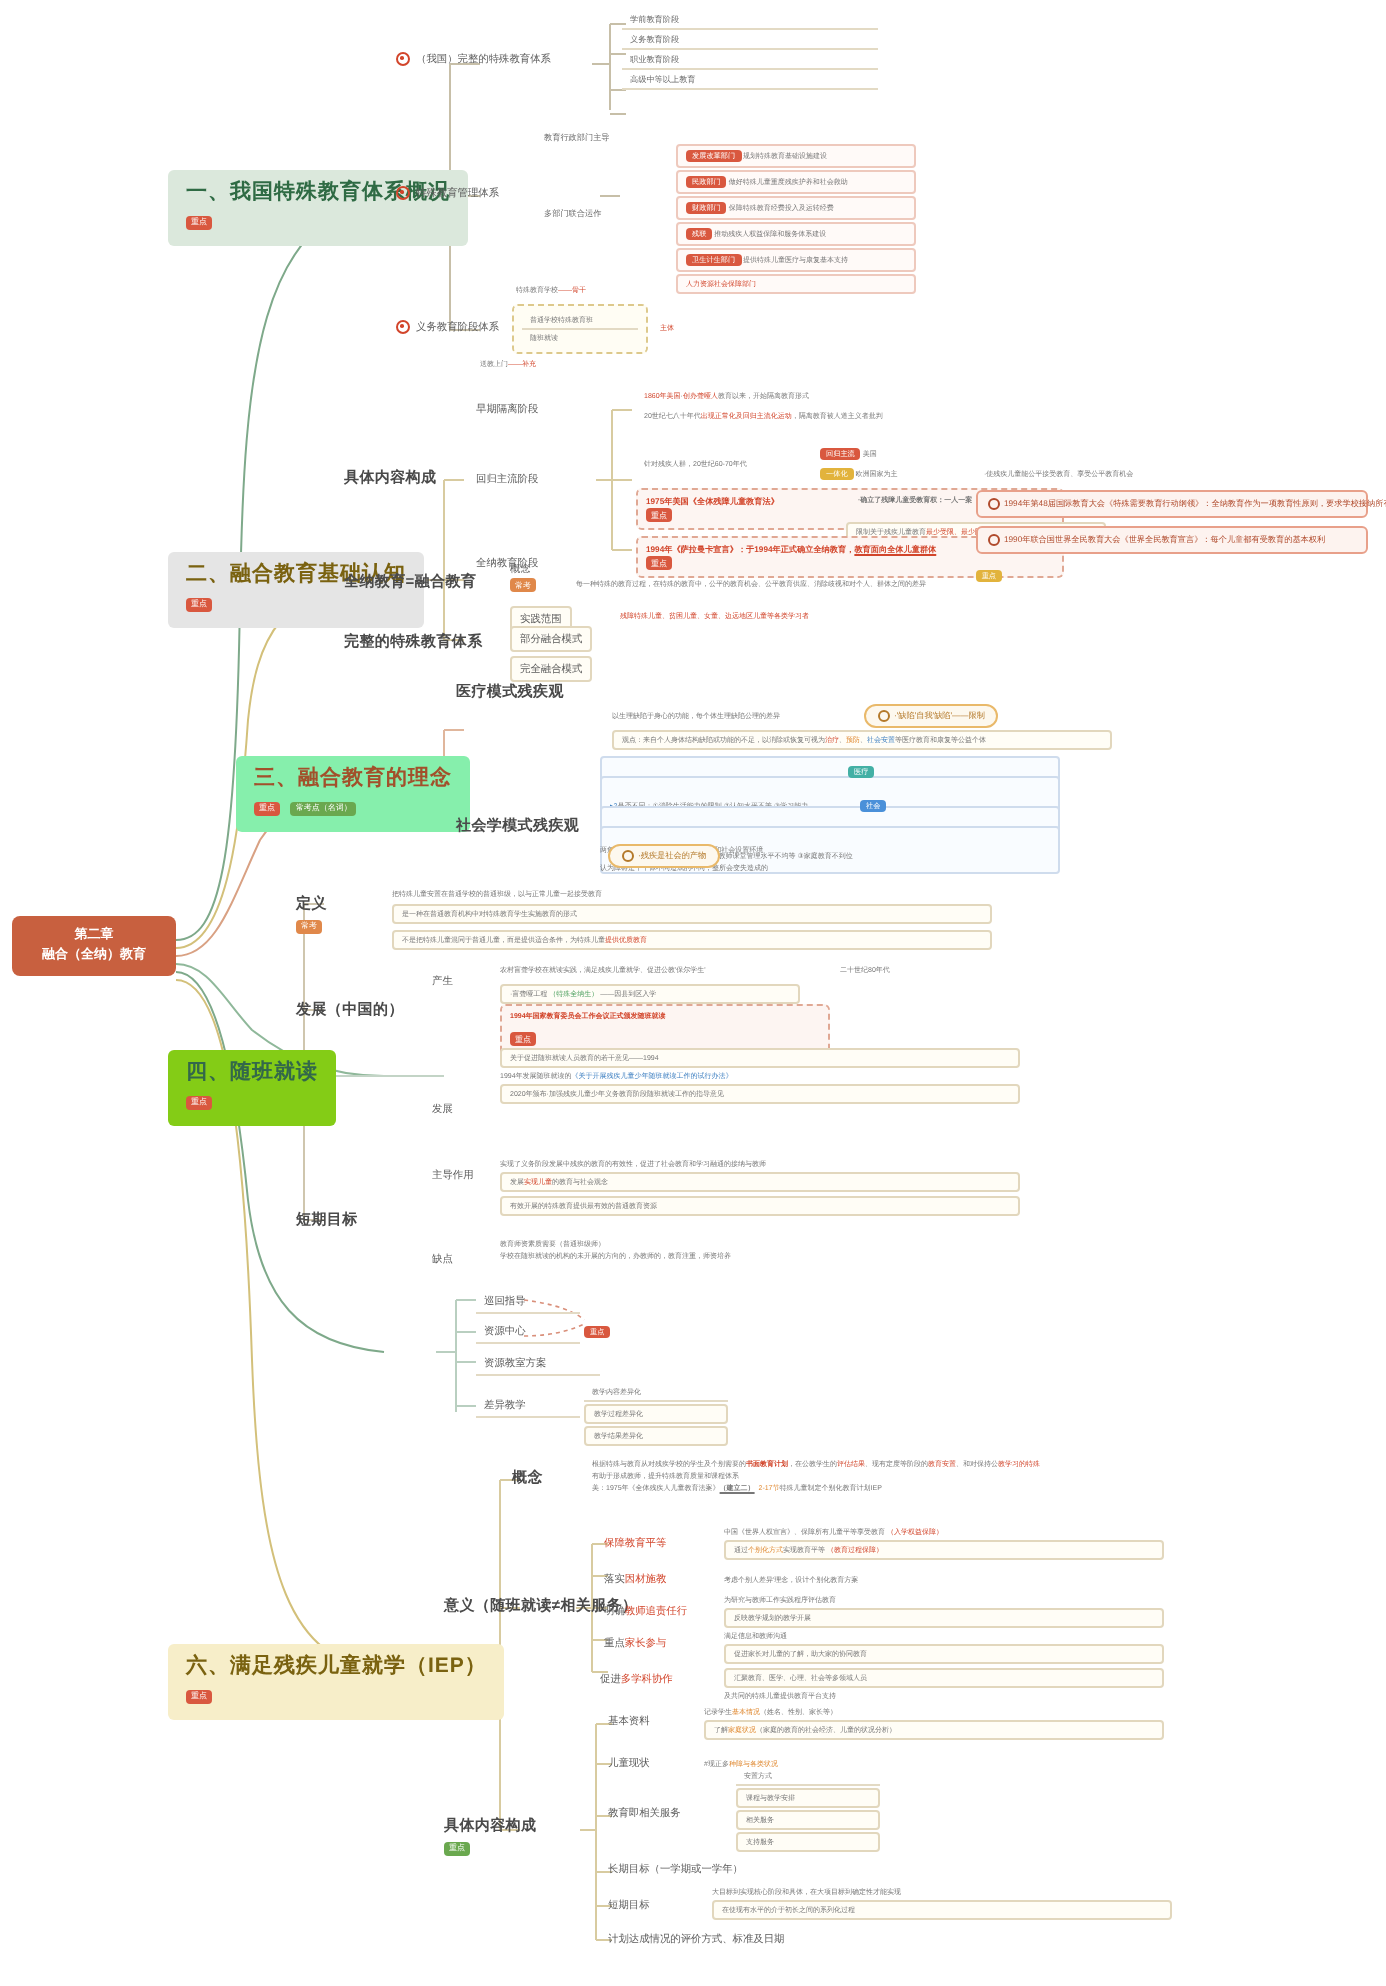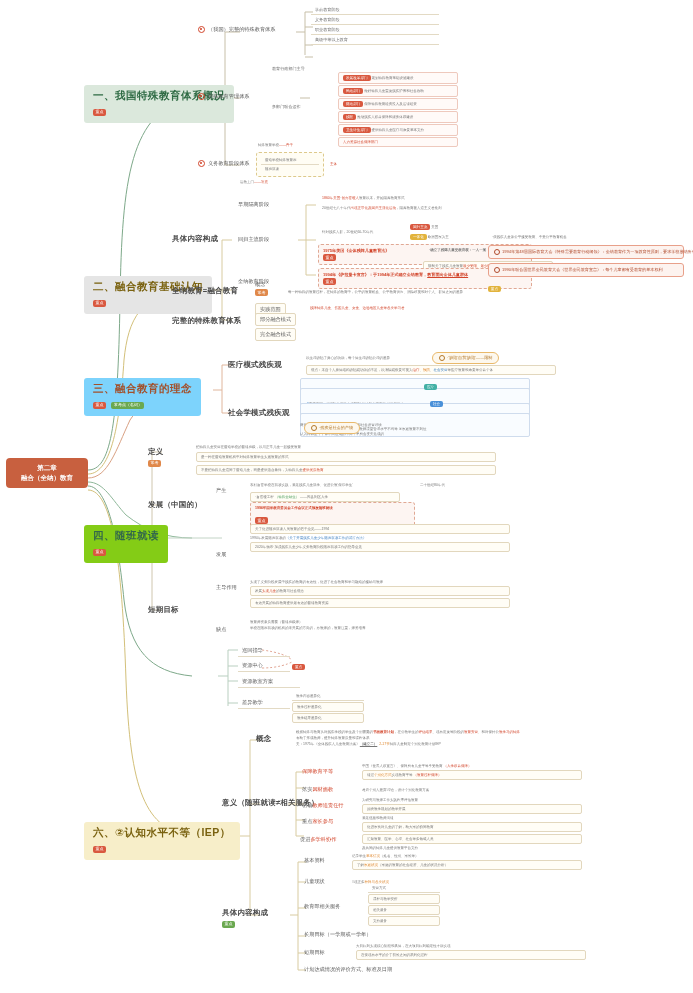--- a/index.html
+++ b/index.html
@@ -17,21 +17,21 @@
     background:#c8603f;color:#fff;border-radius:4px;
     padding:5px 8px;font-size:6.5px;line-height:1.5;font-weight:bold;
     text-align:center;
   }
   .branch{
     border-radius:3px;padding:4px 9px 6px 9px;font-size:10.5px;font-weight:bold;
     letter-spacing:.5px;
   }
   .b-green{background:#dbe8dc;color:#2f6b44;}
   .b-yellow{background:#e5e5e5;color:#7a6210;}
-  .b-orange{background:#7dd3fc;color:#a2502b;}
+  .b-orange{background:#86efac;color:#a2502b;margin-left:34px;}
   .b-green2{background:#84cc16;color:#33684a;}
   .b-green3{background:#dbe8dc;color:#2f6b44;}
   .b-yellow2{background:#f7eec9;color:#7a6210;}
 
   .badge{
     display:inline-block;font-size:4px;line-height:1;padding:1.5px 2.5px;
     border-radius:2px;background:#d9583f;color:#fff;font-weight:normal;
     vertical-align:middle;margin-right:2px;letter-spacing:0;
   }
   .badge.g{background:#6aa84f;}
@@ -281,21 +281,21 @@
   <div class="node t3 boxed" style="left:255px;top:328px;">完全融合模式</div>
 
   <div class="node branch b-orange" style="left:84px;top:378px;">
     <div>三、融合教育的理念</div>
     <div class="badge-row">
       <span class="badge">重点</span>
       <span class="badge g">常考点（名词）</span>
     </div>
   </div>
 
-  <div class="node t2" style="left:228px;top:360px;text-align:right;">医疗模式残疾观</div>
+  <div class="node t2" style="left:228px;top:341px;text-align:right;">医疗模式残疾观</div>
   <div class="node t5" style="left:306px;top:356px;width:250px;">以生理缺陷于身心的功能，每个体生理缺陷公理的差异</div>
   <div class="node t5 boxed" style="left:306px;top:365px;width:250px;">观点：来自个人身体结构缺陷或功能的不足，以消除或恢复可视为<span class="hl-r">治疗</span>、<span class="hl-o">预防</span>、<span class="hl-b">社会安置</span>等医疗教育和康复等公益个体</div>
   <div class="node callout-o" style="left:432px;top:352px;">
     <span class="dot"></span><span>·'缺陷'自我'缺陷'——限制</span>
   </div>
 
   <div class="node t2" style="left:228px;top:408px;">社会学模式残疾观</div>
   <div class="node boxed-b" style="left:300px;top:378px;width:230px;">
     <span class="t5 hl-b">▸1</span><span class="t5">'缺陷'——自身障碍的限制</span>
   </div>
@@ -366,21 +366,21 @@
   <div class="node t3 line-b" style="left:238px;top:676px;width:62px;">资源教室方案</div>
   <div class="node t3 line-b" style="left:238px;top:697px;width:52px;">差异教学</div>
   <div class="node" style="left:292px;top:654px;"><span class="chip">重点</span></div>
   <div class="node" style="left:292px;top:692px;width:72px;">
     <div class="t5 line-b">教学内容差异化</div>
     <div class="t5 boxed" style="margin-top:1px;">教学过程差异化</div>
     <div class="t5 boxed" style="margin-top:1px;">教学结果差异化</div>
   </div>
 
   <div class="node branch b-yellow2" style="left:84px;top:822px;">
-    <div>六、②认知水平不等（IEP）</div>
+    <div>六、满足残疾儿童就学（IEP）</div>
     <div class="badge-row"><span class="badge">重点</span></div>
   </div>
 
   <div class="node t2" style="left:256px;top:734px;">概念</div>
   <div class="node" style="left:296px;top:730px;width:390px;">
     <div class="t5" style="margin-bottom:2px;">根据特殊与教育从对残疾学校的学生及个别需要的<span class="hl-r bold">书面教育计划</span>，在公教学生的<span class="hl-r">评估结果</span>、现有定度等阶段的<span class="hl-r">教育安置</span>、和对保持公<span class="hl-r">教学习的特殊</span></div>
     <div class="t5" style="margin-bottom:2px;">有助于形成教师，提升特殊教育质量和课程体系</div>
     <div class="t5">美：1975年《全体残疾人儿童教育法案》<span class="u bold">（建立二）</span> &nbsp;<span class="hl-o">2-17节</span>特殊儿童制定个别化教育计划IEP</div>
   </div>
 

